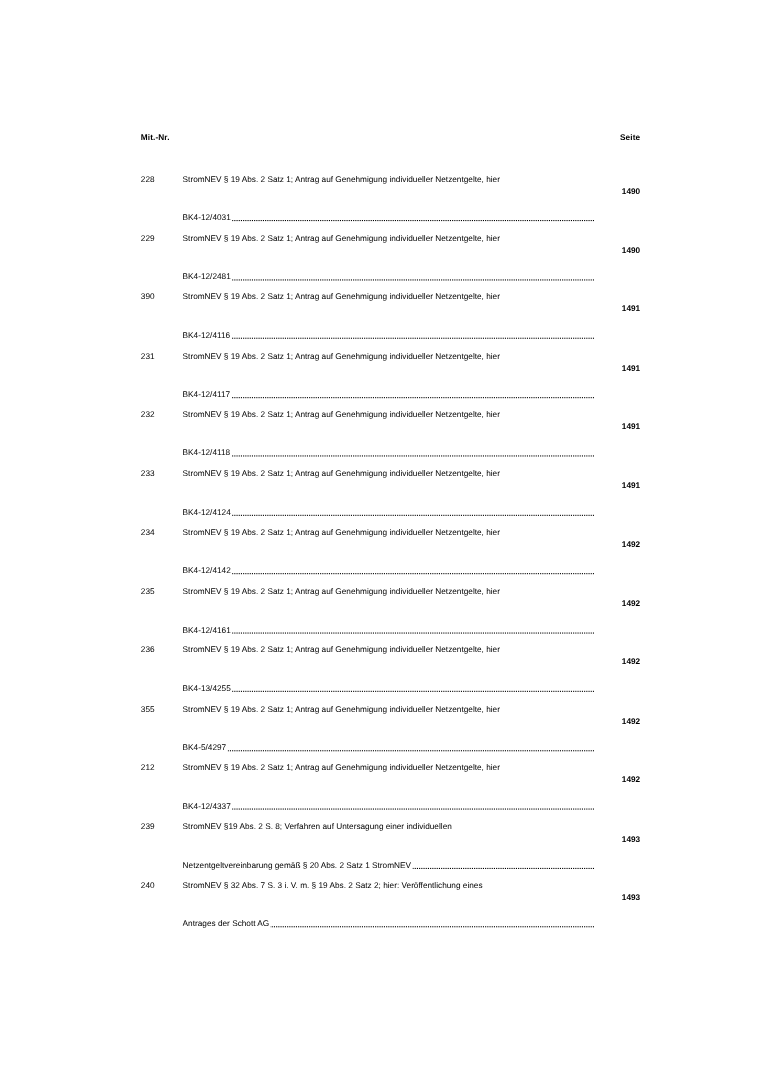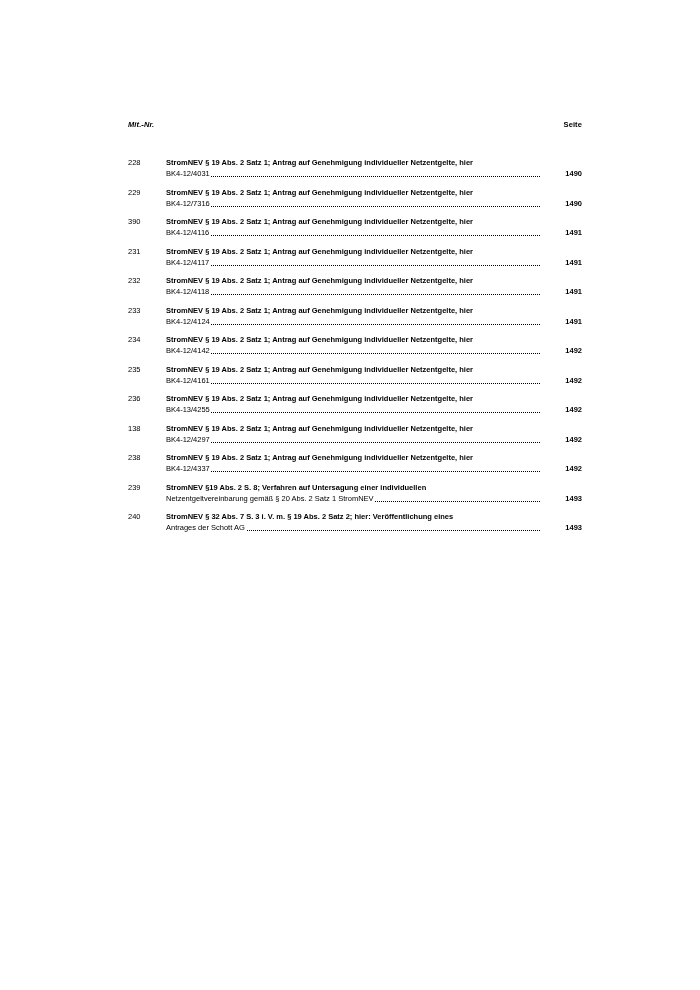--- a/index.html
+++ b/index.html
@@ -30,21 +30,20 @@
   .header-row {
     display: flex;
     justify-content: space-between;
     align-items: baseline;
     font-size: 7.5px;
     font-weight: bold;
     margin-bottom: 28px;
   }
   .header-left {
     letter-spacing: 0.1px;
-    font-style: italic;
   }
   .header-right {
     letter-spacing: 0.1px;
   }
   .toc-row {
     display: flex;
     align-items: flex-start;
     margin-bottom: 7.5px;
   }
   .toc-num {
@@ -56,27 +55,27 @@
   }
   .toc-title {
     flex: 1 1 auto;
     font-size: 7.5px;
     line-height: 11px;
     padding-right: 6px;
     position: relative;
   }
   .toc-title .line1 {
     display: block;
-    font-weight: bold;
   }
   .toc-title .line2 {
     display: block;
     position: relative;
     white-space: nowrap;
     overflow: hidden;
+    margin-top: 24px;
   }
   .toc-title .line2 .txt {
     background: #ffffff;
     position: relative;
     z-index: 2;
     padding-right: 1px;
   }
   .dotfill {
     position: absolute;
     left: 0;
@@ -114,21 +113,21 @@
           <div class="toc-title">
             <span class="line1">StromNEV § 19 Abs. 2 Satz 1; Antrag auf Genehmigung individueller Netzentgelte, hier</span>
             <span class="line2"><span class="dotfill"></span><span class="txt">BK4-12/4031</span></span>
           </div>
           <div class="toc-page">1490</div>
         </div>
         <div class="toc-row two-line">
           <div class="toc-num">229</div>
           <div class="toc-title">
             <span class="line1">StromNEV § 19 Abs. 2 Satz 1; Antrag auf Genehmigung individueller Netzentgelte, hier</span>
-            <span class="line2"><span class="dotfill"></span><span class="txt">BK4-12/7316</span></span>
+            <span class="line2"><span class="dotfill"></span><span class="txt">BK4-12/2481</span></span>
           </div>
           <div class="toc-page">1490</div>
         </div>
         <div class="toc-row two-line">
           <div class="toc-num">390</div>
           <div class="toc-title">
             <span class="line1">StromNEV § 19 Abs. 2 Satz 1; Antrag auf Genehmigung individueller Netzentgelte, hier</span>
             <span class="line2"><span class="dotfill"></span><span class="txt">BK4-12/4116</span></span>
           </div>
           <div class="toc-page">1491</div>
@@ -175,29 +174,29 @@
         </div>
         <div class="toc-row two-line">
           <div class="toc-num">236</div>
           <div class="toc-title">
             <span class="line1">StromNEV § 19 Abs. 2 Satz 1; Antrag auf Genehmigung individueller Netzentgelte, hier</span>
             <span class="line2"><span class="dotfill"></span><span class="txt">BK4-13/4255</span></span>
           </div>
           <div class="toc-page">1492</div>
         </div>
         <div class="toc-row two-line">
-          <div class="toc-num">138</div>
-          <div class="toc-title">
-            <span class="line1">StromNEV § 19 Abs. 2 Satz 1; Antrag auf Genehmigung individueller Netzentgelte, hier</span>
-            <span class="line2"><span class="dotfill"></span><span class="txt">BK4-12/4297</span></span>
-          </div>
-          <div class="toc-page">1492</div>
-        </div>
-        <div class="toc-row two-line">
-          <div class="toc-num">238</div>
+          <div class="toc-num">355</div>
+          <div class="toc-title">
+            <span class="line1">StromNEV § 19 Abs. 2 Satz 1; Antrag auf Genehmigung individueller Netzentgelte, hier</span>
+            <span class="line2"><span class="dotfill"></span><span class="txt">BK4-5/4297</span></span>
+          </div>
+          <div class="toc-page">1492</div>
+        </div>
+        <div class="toc-row two-line">
+          <div class="toc-num">212</div>
           <div class="toc-title">
             <span class="line1">StromNEV § 19 Abs. 2 Satz 1; Antrag auf Genehmigung individueller Netzentgelte, hier</span>
             <span class="line2"><span class="dotfill"></span><span class="txt">BK4-12/4337</span></span>
           </div>
           <div class="toc-page">1492</div>
         </div>
         <div class="toc-row two-line">
           <div class="toc-num">239</div>
           <div class="toc-title">
             <span class="line1">StromNEV §19 Abs. 2 S. 8; Verfahren auf Untersagung einer individuellen</span>

